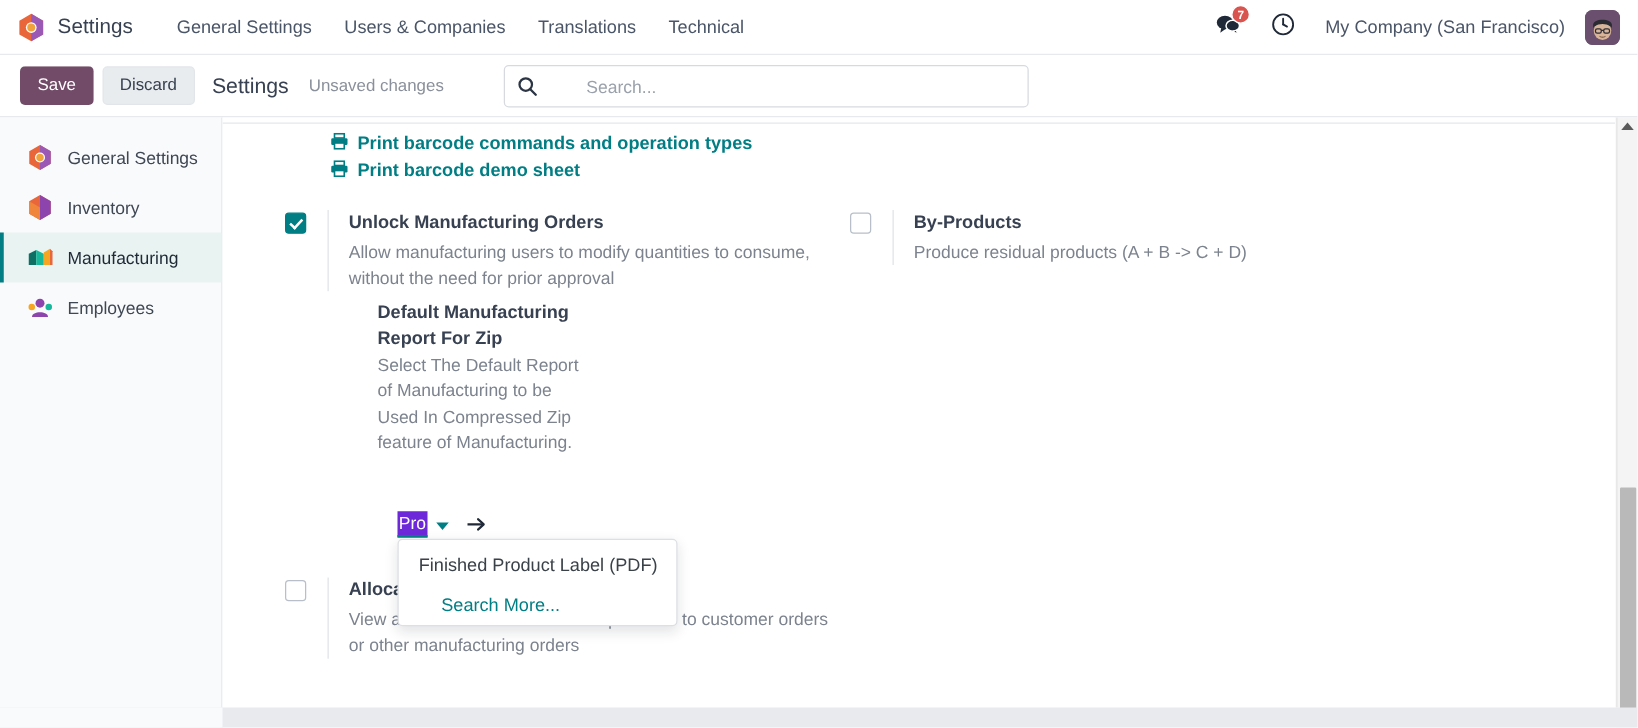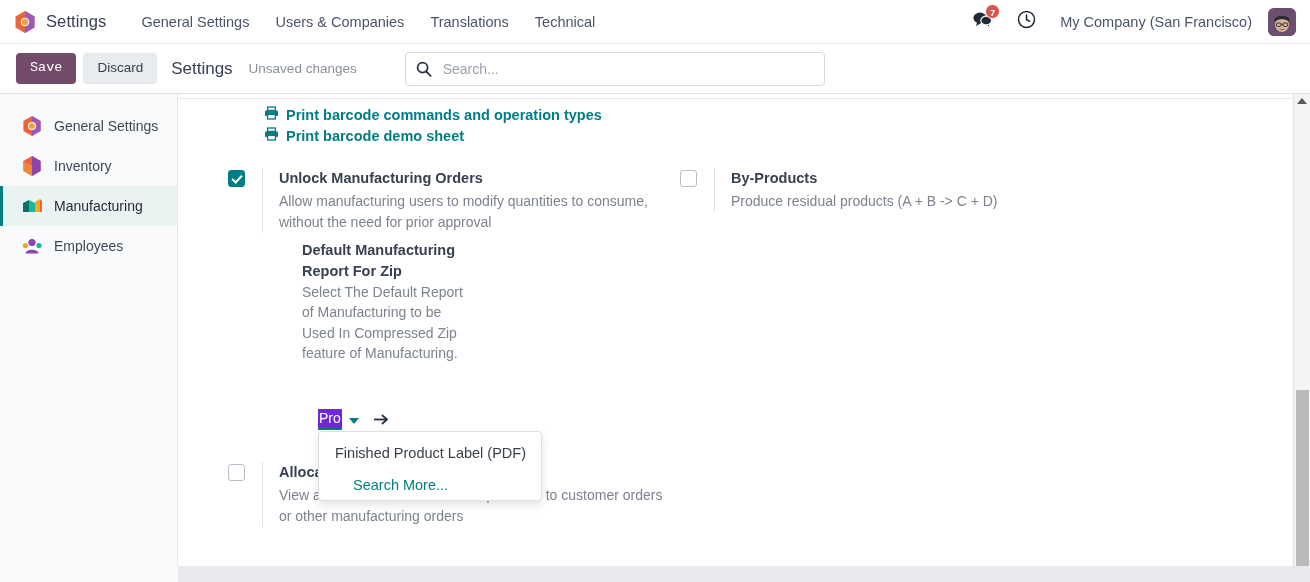--- a/index.html
+++ b/index.html
@@ -59,30 +59,31 @@
   .control-panel {
     position: absolute; top: 44px; left: 0; width: 1310px; height: 50px;
     background: #ffffff;
     border-bottom: 1px solid #dfe2e7;
     display: flex; align-items: center; padding: 0 16px;
   }
   .btn {
     font-size: 13.5px; border-radius: 4px; padding: 6px 13px;
     cursor: pointer; border: 1px solid transparent; line-height: 1.25;
   }
-  .btn-save { background: #714b67; color: #fff; font-weight: 400; margin-right: 7px; font-family: Liberation Mono, monospace;}
+  .btn-save { background: #714b67; color: #fff; font-weight: 400; margin-right: 7px;}
   .btn-discard { background: #e9ecef; color: #374151; border-color: #e2e5e9; margin-right: 14px;}
   .cp-title { font-size: 17px; color: #374151; margin-right: 16px; }
   .cp-status { font-size: 13.5px; color: #8a909b; }
   .searchbar {
     margin-left: 48px;
     width: 420px; height: 34px;
     border: 1px solid #d6dae0; border-radius: 4px;
     display: flex; align-items: center; padding: 0 10px;
     background: #fff;
+    gap: 28px;
   }
   .searchbar .s-icon { margin-right: 9px; display:flex; align-items:center;}
   .search-input {
     border: none; outline: none; flex: 1; font-size: 14px; color: #374151;
     font-family: "Liberation Sans", sans-serif; background: transparent;
   }
   .search-input::placeholder { color: #9aa1ab; }
 
   
   .content-wrap {

